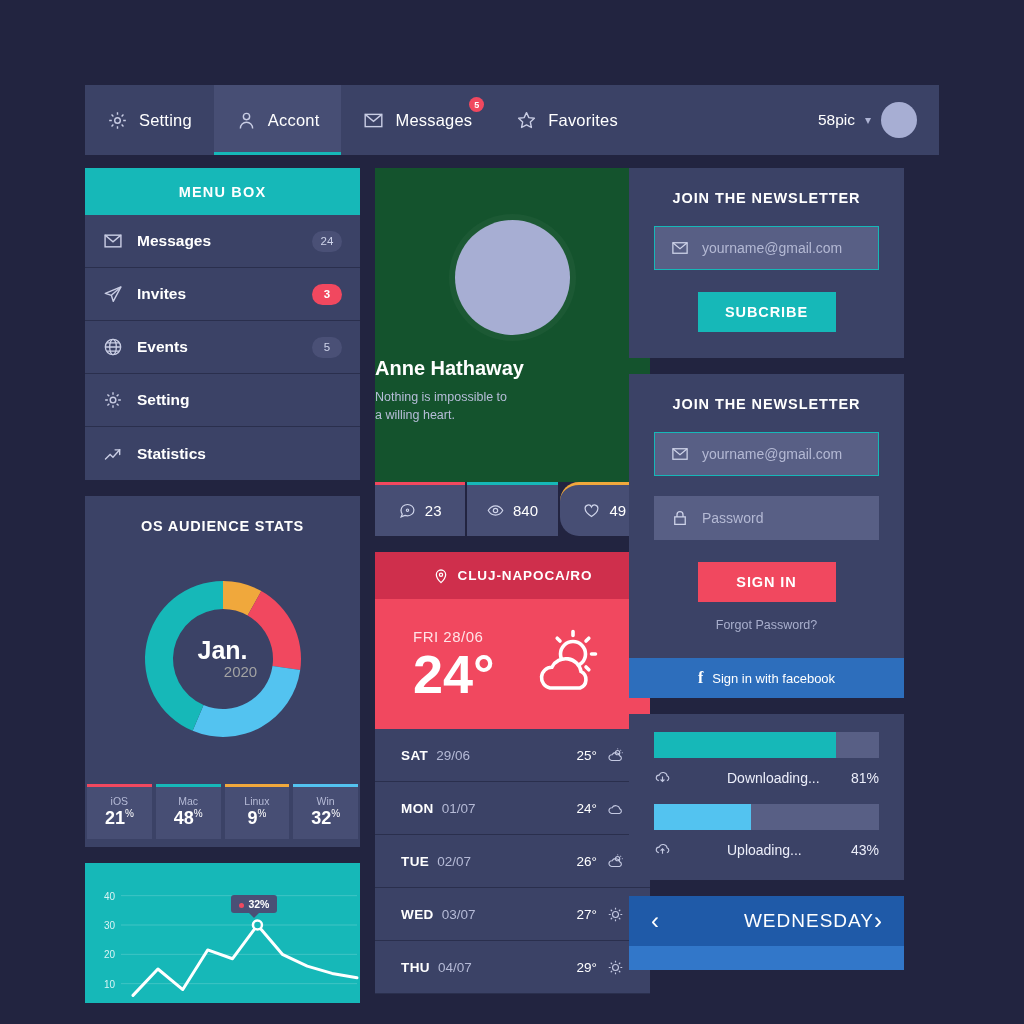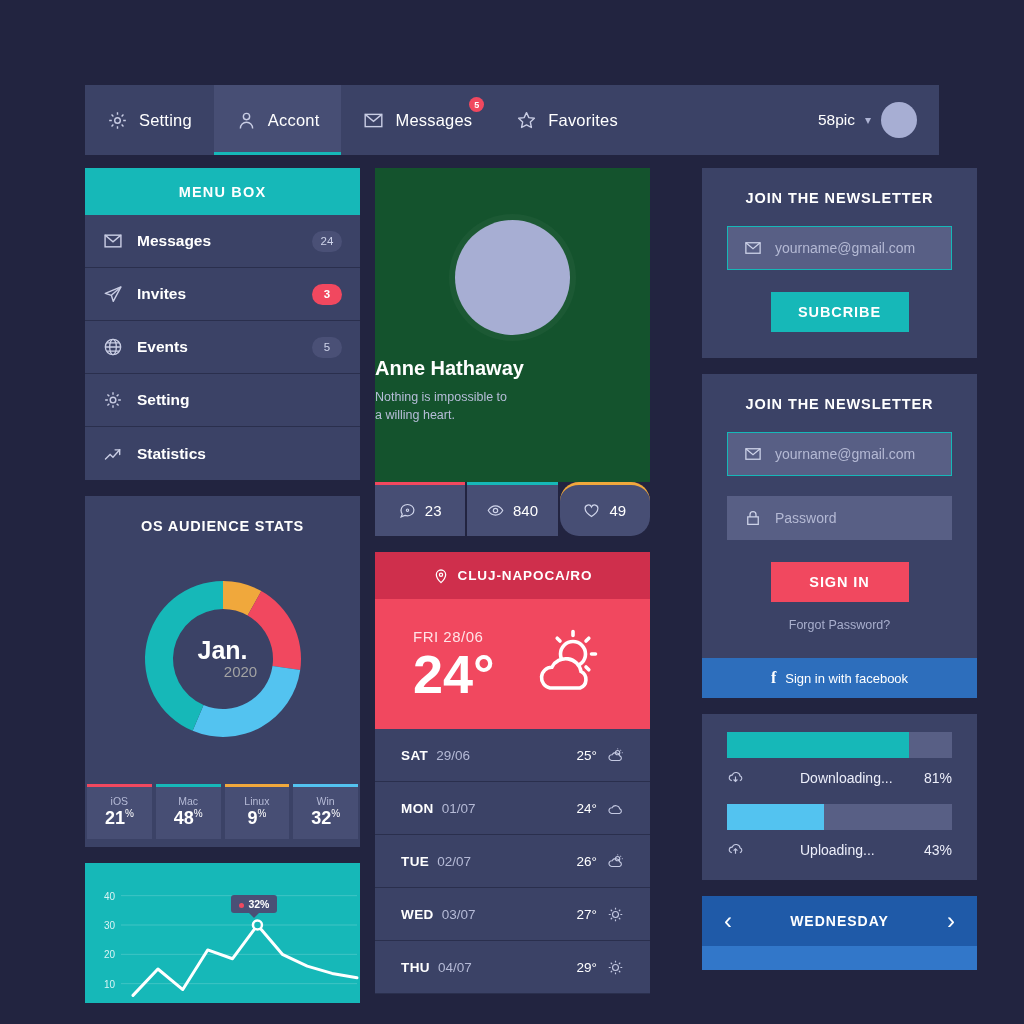--- a/index.html
+++ b/index.html
@@ -36,21 +36,21 @@
   }
   .nav-right{ margin-left:auto; display:flex; align-items:center; gap:10px; padding-right:22px; }
   .nav-user{ font-size:15.5px; color:#fff; }
   .chev{ color:#aeb4d4; font-size:12px; }
   .avatar-sm{ width:36px; height:36px; border-radius:50%; background:#a7aed3; }
 
   
   .col{ position:absolute; width:275px; }
   .col1{ left:85px; top:168px; }
   .col2{ left:375px; top:168px; }
-  .col3{ left:702px; top:168px; }
+  .col3{ left:629px; top:168px; }
 
   .card{ background:#3b4266; }
   .mb16{ margin-bottom:16px; }
 
   
   .menu-head{
     background:#16b8b8; height:47px; display:flex; align-items:center; justify-content:center;
     font-size:14.5px; font-weight:bold; letter-spacing:1.2px;
   }
   .menu-item{
@@ -184,21 +184,21 @@
   .bm-ico svg{ width:100%; height:100%; display:block; }
   .bm-label{ font-size:14px; color:#eceefa;margin-left:48px; }
   .bm-pct{ margin-left:auto; font-size:14px; color:#eceefa; }
   .gap-16{ height:18px; }
 
   
   .daybar{
     background:#1f5aa8; height:50px; display:flex; align-items:center; padding:0 22px;
   }
   .daybar .arrow{ font-size:24px; color:#fff; cursor:pointer; line-height:1; }
-  .daybar .dlabel{ flex:1; text-align:center; font-size:14px; font-weight:bold; letter-spacing:1px; }
+  .daybar .dlabel{ flex:1; text-align:right; font-size:19px; font-weight:normal; letter-spacing:1px; }
   .daybar-strip{ height:24px; background:#3277c9; }
 </style>
 </head>
 <body>
 
 <div class="page">
 
   <div class="topnav">
 
     <div class="nav-item">

